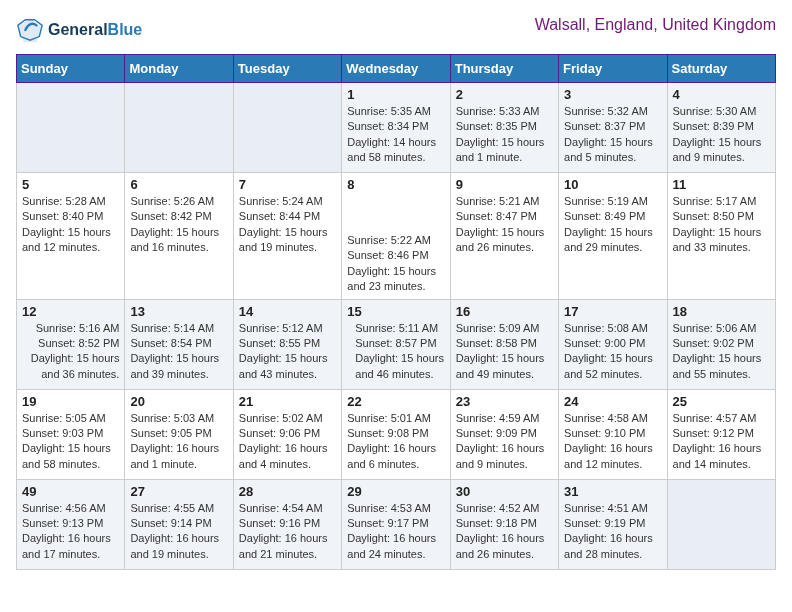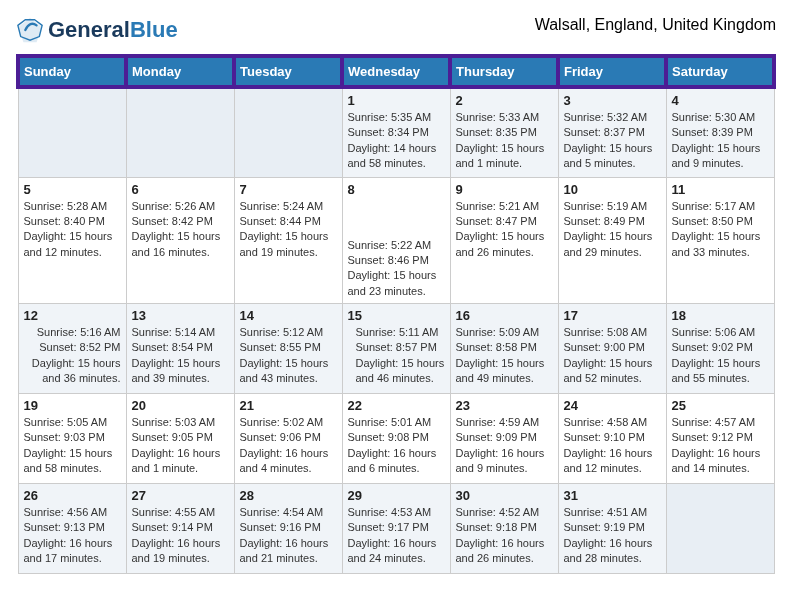--- a/index.html
+++ b/index.html
@@ -15,21 +15,21 @@
       justify-content: space-between;
       align-items: flex-start;
       margin-bottom: 10px;
     }
     .logo {
       display: flex;
       align-items: center;
       gap: 4px;
     }
     .logo-text {
-      font-size: 22px;
+      font-size: 16px;
       font-weight: bold;
       color: #1a3a5c;
       line-height: 1.1;
     }
     .logo-blue {
       color: #2a7ab5;
     }
     .logo-icon {
       width: 28px;
       height: 28px;
@@ -37,35 +37,35 @@
     .title-area {
       text-align: right;
     }
     .main-title {
       font-size: 36px;
       font-weight: bold;
       color: #1a3a5c;
     }
     .subtitle {
       font-size: 16px;
-      color: #000000;
+      color: #701a75;
     }
     table {
       width: 100%;
       border-collapse: collapse;
       font-size: 11px;
     }
     thead tr th {
       background-color: #2a7ab5;
       color: #fff;
       padding: 6px 4px;
       text-align: left;
       font-size: 13px;
       font-weight: bold;
-      border: 4px solid #4c1d95;
+      border: 1px solid #4c1d95;
     }
     tbody tr {
       background-color: #fff;
     }
     tbody tr:nth-child(odd) {
       background-color: #f0f4f8;
     }
     tbody td {
       vertical-align: top;
       padding: 4px 5px;
@@ -304,21 +304,21 @@
         <td>
           <span class="day-number">25</span>
           <div class="day-info" style="white-space: pre-line;">Sunrise: 4:57 AM
 Sunset: 9:12 PM
 Daylight: 16 hours
 and 14 minutes.</div>
         </td>
       </tr>
       <tr>
         <td>
-          <span class="day-number">26</span>
+          <span class="day-number">49</span>
           <div class="day-info" style="white-space: pre-line;">Sunrise: 4:56 AM
 Sunset: 9:13 PM
 Daylight: 16 hours
 and 17 minutes.</div>
         </td>
         <td>
           <span class="day-number">27</span>
           <div class="day-info" style="white-space: pre-line;">Sunrise: 4:55 AM
 Sunset: 9:14 PM
 Daylight: 16 hours

